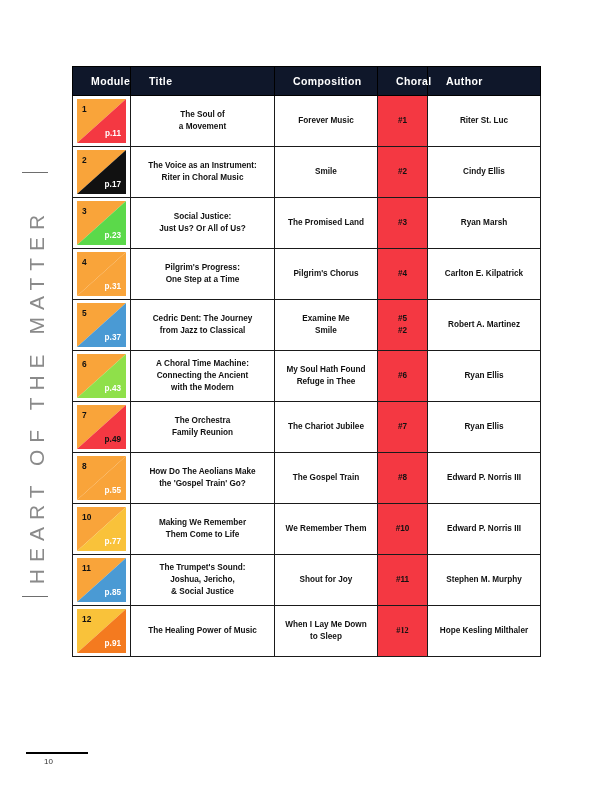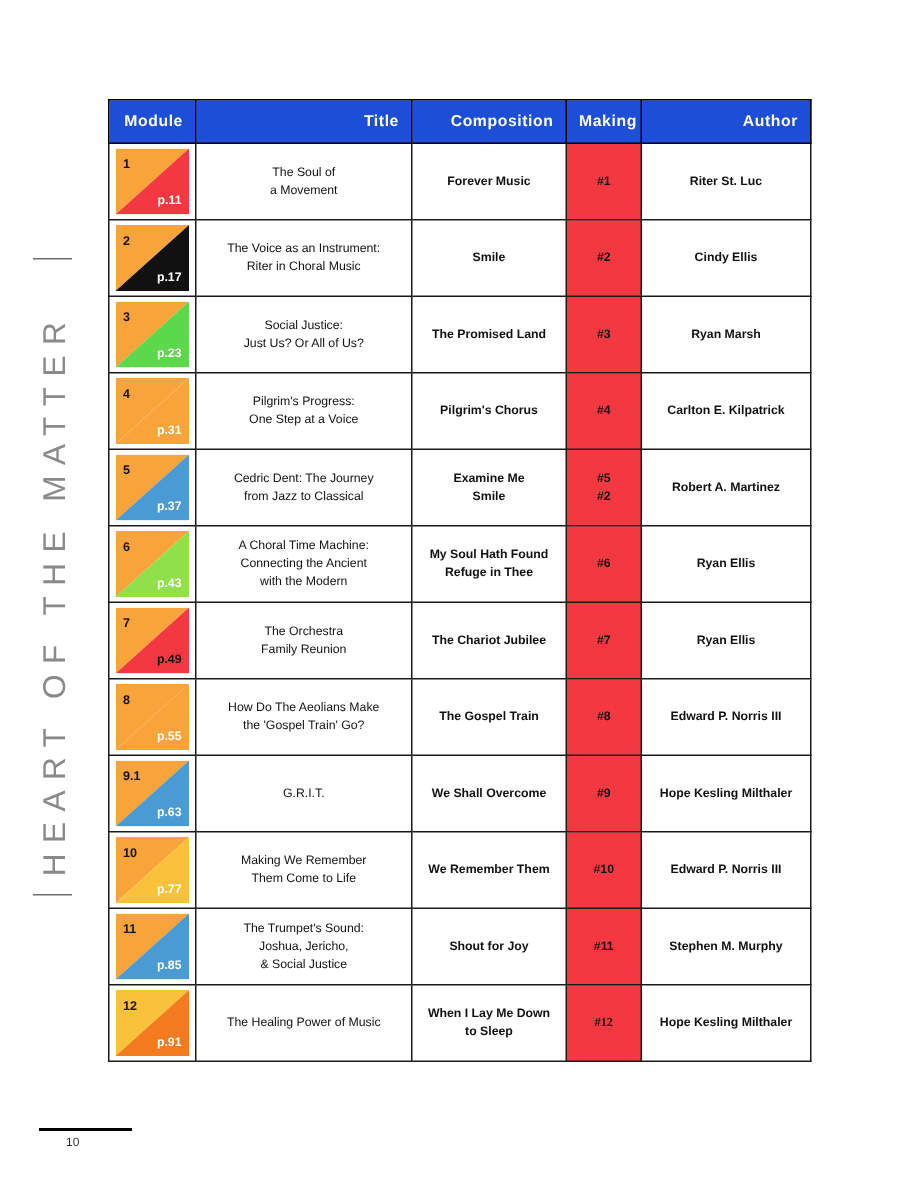--- a/index.html
+++ b/index.html
@@ -87,42 +87,42 @@
     width: 468px;
     table-layout: fixed;
   }
   table.toc col.c-module { width: 58px; }
   table.toc col.c-title  { width: 144px; }
   table.toc col.c-comp   { width: 103px; }
   table.toc col.c-track  { width: 50px; }
   table.toc col.c-author { width: 113px; }
 
   table.toc thead th {
-    background: #1d4ed8;
+    background: #0f172a;
     color: #ffffff;
     font-size: 10.5px;
     font-weight: bold;
     letter-spacing: 0.4px;
-    padding: 6px 8px;
-    text-align: right;
+    padding: 6px 18px;
+    text-align: left;
     border: 1px solid #000000;
     height: 16px;
   }
   table.toc tbody td {
     border: 1px solid #1a1a1a;
     font-size: 8.2px;
     text-align: center;
     vertical-align: middle;
     color: #111111;
     padding: 3px 4px;
     line-height: 1.45;
     height: 44px;
   }
   td.title-cell {
-    font-weight: normal;
+    font-weight: bold;
     font-size: 8.3px;
   }
   td.comp-cell {
     font-weight: bold;
     font-size: 8.3px;
   }
   td.author-cell {
     font-weight: bold;
     font-size: 8.3px;
   }
@@ -202,21 +202,21 @@
       <col class="c-title">
       <col class="c-comp">
       <col class="c-track">
       <col class="c-author">
     </colgroup>
     <thead>
       <tr>
         <th>Module</th>
         <th>Title</th>
         <th>Composition</th>
-        <th>Making</th>
+        <th>Choral</th>
         <th>Author</th>
       </tr>
     </thead>
     <tbody id="toc-body">
         <tr>
           <td class="module-cell">
             <div class="mod-box">
               <div class="mod-top" style="background:#f9a43a"></div>
               <div class="mod-bot" style="background:#f43842"></div>
               <span class="mod-num">1</span>
@@ -287,21 +287,21 @@
           <td class="module-cell">
             <div class="mod-box">
               <div class="mod-top" style="background:#f9a43a"></div>
               <div class="mod-bot" style="background:#f9a43a"></div>
               <span class="mod-num">4</span>
               <span class="mod-page" style="color:#ffffff">p.31</span>
             </div>
           </td>
           <td class="title-cell">
             <span class="track-line">Pilgrim's Progress:</span>
-            <span class="track-line">One Step at a Voice</span>
+            <span class="track-line">One Step at a Time</span>
           </td>
           <td class="comp-cell">
             <span class="track-line">Pilgrim's Chorus</span>
           </td>
           <td class="track-cell" style="background: rgb(244, 56, 66);">
             <span class="track-line">#4</span>
           </td>
           <td class="author-cell">
             <span class="track-line">Carlton E. Kilpatrick</span>
           </td>
@@ -393,42 +393,20 @@
             <span class="track-line">the 'Gospel Train' Go?</span>
           </td>
           <td class="comp-cell">
             <span class="track-line">The Gospel Train</span>
           </td>
           <td class="track-cell" style="background: rgb(244, 56, 66);">
             <span class="track-line">#8</span>
           </td>
           <td class="author-cell">
             <span class="track-line">Edward P. Norris III</span>
-          </td>
-        </tr>
-        <tr>
-          <td class="module-cell">
-            <div class="mod-box">
-              <div class="mod-top" style="background:#f9a43a"></div>
-              <div class="mod-bot" style="background:#4a9ad4"></div>
-              <span class="mod-num">9.1</span>
-              <span class="mod-page" style="color:#ffffff">p.63</span>
-            </div>
-          </td>
-          <td class="title-cell">
-            <span class="track-line">G.R.I.T.</span>
-          </td>
-          <td class="comp-cell">
-            <span class="track-line">We Shall Overcome</span>
-          </td>
-          <td class="track-cell" style="background: rgb(244, 56, 66);">
-            <span class="track-line">#9</span>
-          </td>
-          <td class="author-cell">
-            <span class="track-line">Hope Kesling Milthaler</span>
           </td>
         </tr>
         <tr>
           <td class="module-cell">
             <div class="mod-box">
               <div class="mod-top" style="background:#f9a43a"></div>
               <div class="mod-bot" style="background:#f9c23a"></div>
               <span class="mod-num">10</span>
               <span class="mod-page" style="color:#ffffff">p.77</span>
             </div>

